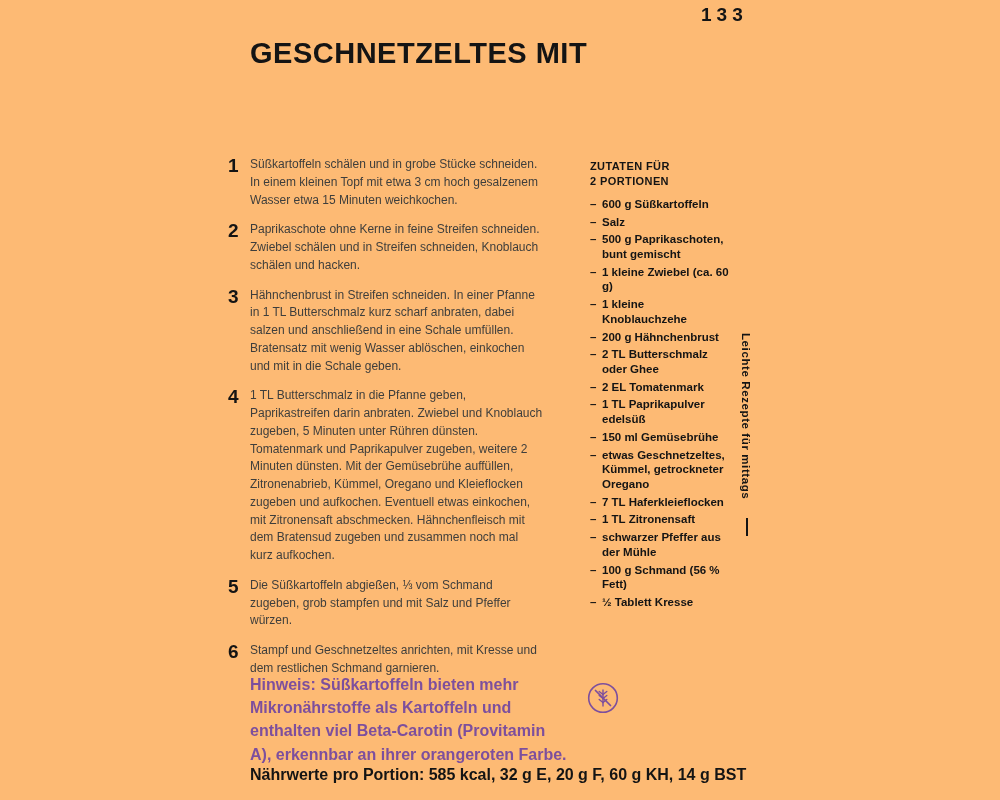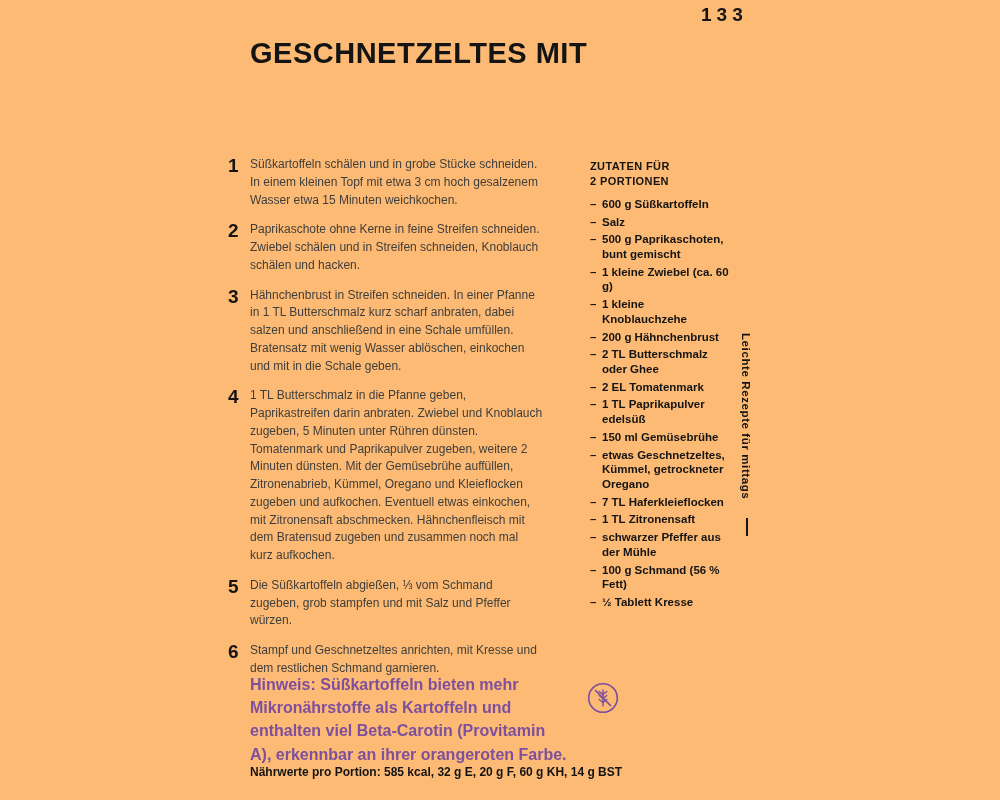--- a/index.html
+++ b/index.html
@@ -32,21 +32,21 @@
     writing-mode:vertical-rl; font-size:11.5px; font-weight:700; letter-spacing:0.6px; color:#141414;
   }
   .vertical-rule { position:absolute; left:746px; top:518px; width:2px; height:18px; background:#141414; }
   .glutenfree { position:absolute; left:585px; top:680px; width:36px; height:36px; color:var(--accent); }
   .note {
     position:absolute; left:250px; top:673px; width:318px; margin:0;
     font-size:16px; font-weight:700; line-height:1.45; color:var(--accent);
   }
   .nutrition {
     position:absolute; left:250px; top:763px;
-    font-size:12px; font-weight:700; line-height:1.55; color:#141414;
+    font-size:16px; font-weight:700; line-height:1.55; color:#141414;
   }
 </style>
 </head>
 <body>
 
 <div class="page">
 
   <div class="page-number">133</div>
 
   <h1 class="title"><span>GESCHNETZELTES MIT</span><br></h1>

